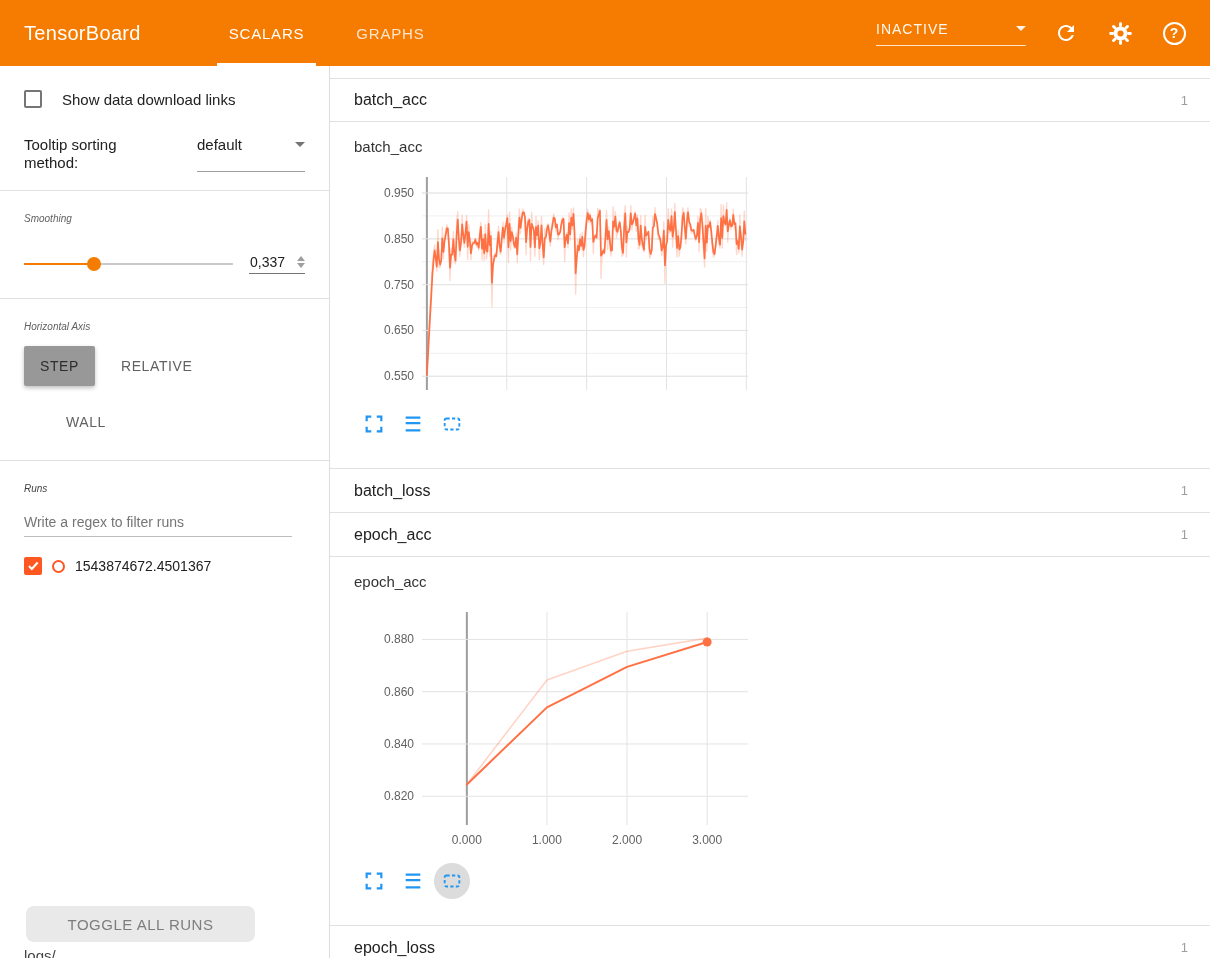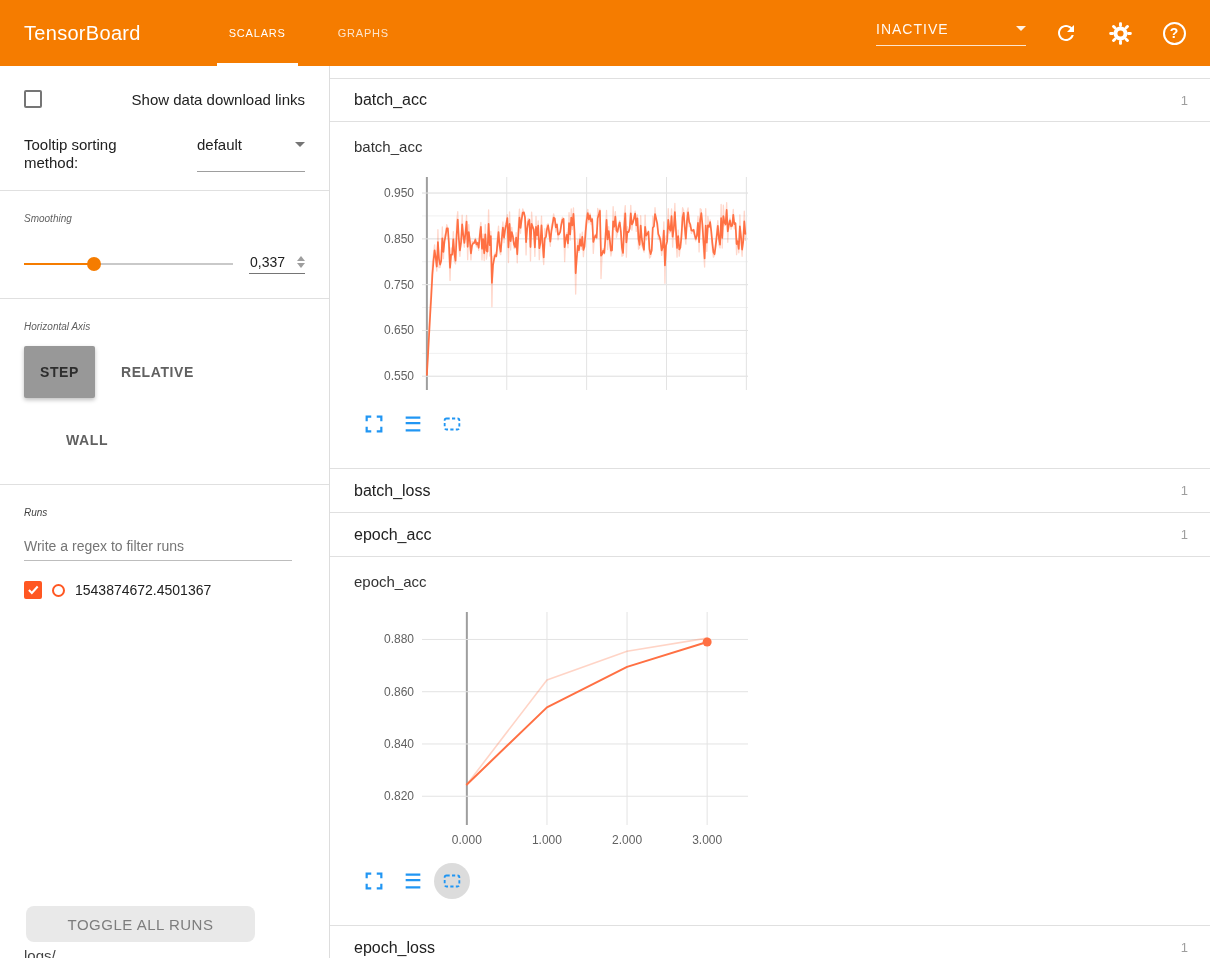--- a/index.html
+++ b/index.html
@@ -4,40 +4,40 @@
 <style>
   * { margin:0; padding:0; box-sizing:border-box; }
   html,body { width:1210px; height:958px; overflow:hidden; background:#fff;
               font-family:"Liberation Sans", sans-serif; }
 
   
   .header { position:absolute; top:0; left:0; right:0; height:66px; background:#f57c00;
             display:flex; align-items:center; color:#fff; z-index:10; }
   .brand { font-size:20px; font-weight:500; margin-left:24px; letter-spacing:0.3px; }
   .tabs { display:flex; height:100%; margin-left:62px; }
-  .tab { padding:16px 26px; display:flex; align-items:center; font-size:11px; font-weight:500;
+  .tab { padding:16px 26px; display:flex; align-items:center; font-size:15px; font-weight:500;
          letter-spacing:0.8px; color:rgba(255,255,255,0.8); position:relative; cursor:pointer; }
   .tab.active { color:#fff; }
   .tab.active::after { content:""; position:absolute; left:14px; right:14px; bottom:0; height:3px; background:#fff; }
   .header-right { margin-left:auto; display:flex; align-items:center; gap:26px; margin-right:22px; }
   .select-inactive { width:150px; border-bottom:1px solid rgba(255,255,255,0.8); padding-bottom:8px;
                      display:flex; justify-content:space-between; align-items:center; font-size:14px;
                      letter-spacing:1px; color:rgba(255,255,255,0.95); cursor:pointer; }
   .caret-down { width:0; height:0; border-left:5px solid transparent; border-right:5px solid transparent;
                 border-top:5px solid rgba(255,255,255,0.9); }
   .hicon { width:28px; height:28px; display:flex; align-items:center; justify-content:center; cursor:pointer; }
   .help-circle { width:23px; height:23px; border:2px solid #fff; border-radius:50%; display:flex;
                  align-items:center; justify-content:center; font-size:14px; font-weight:bold; color:#fff; }
 
   
   .sidebar { position:absolute; top:66px; left:0; width:330px; bottom:0; background:#fff;
              border-right:1px solid #ddd; overflow:hidden; }
   .side-section { padding:6px 24px 18px 24px; }
   .divider { border-bottom:1px solid #e0e0e0; }
-  .check-row { display:flex; align-items:center; gap:20px; margin-top:18px; font-size:15px; color:#212121;justify-content:space-between; }
+  .check-row { display:flex; align-items:center; gap:20px; margin-top:18px; font-size:15px; color:#212121; }
   .check-label { white-space:nowrap; overflow:hidden; max-width:238px; }
   .checkbox { width:18px; height:18px; border:2px solid #757575; border-radius:2px; flex:none;
               background:#fff; cursor:pointer; position:relative; }
   .checkbox svg { display:none; position:absolute; left:0; top:0; width:14px; height:14px; }
   .checkbox.checked svg { display:block; }
   .checkbox.checked.dark { background:#424242; border-color:#424242; }
   .checkbox.checked.run-check { background:var(--run-color,#ff5722); border-color:var(--run-color,#ff5722); }
   .tooltip-row { display:flex; align-items:flex-start; margin-top:28px; }
   .tooltip-label { font-size:15px; color:#212121; width:130px; line-height:1.2; }
   .dropdown { margin-left:auto; width:108px; border-bottom:1px solid #9e9e9e; padding-bottom:18px;
@@ -52,22 +52,22 @@
   .slider-thumb { position:absolute; top:-6px; width:14px; height:14px; border-radius:50%;
                   background:#f57c00; transform:translateX(-50%); cursor:pointer; }
   .spin-input { width:56px; border-bottom:1px solid #757575; display:flex; align-items:center;
                 justify-content:flex-end; gap:12px; padding-bottom:3px; font-size:14px; color:#212121; cursor:text; }
   .spinner { display:flex; flex-direction:column; gap:2px; cursor:pointer; }
   .sp-up { width:0; height:0; border-left:4px solid transparent; border-right:4px solid transparent;
            border-bottom:5px solid #9e9e9e; }
   .sp-down { width:0; height:0; border-left:4px solid transparent; border-right:4px solid transparent;
              border-top:5px solid #9e9e9e; }
   .axis-buttons { display:flex; flex-wrap:wrap; gap:16px 10px; margin-top:14px; width:250px; }
-  .axis-btn { height:52px; padding:0 16px; display:flex; align-items:center; justify-content:center;
-              font-size:14px; font-weight:700; letter-spacing:0.6px; color:#616161; border-radius:2px; cursor:pointer; }
+  .axis-btn { height:40px; padding:0 16px; display:flex; align-items:center; justify-content:center;
+              font-size:14px; font-weight:400; letter-spacing:0.6px; color:#616161; border-radius:2px; cursor:pointer; }
   .axis-btn.selected { background:#989898; color:#2d2d2d; box-shadow:0 2px 4px rgba(0,0,0,0.25); }
   .axis-btn.wall { margin-left:26px; }
   .filter-input { border:0; outline:none; border-bottom:1px solid #bdbdbd; width:268px; font-size:14px;
                   color:#212121; padding:8px 0 6px 0; margin-top:12px; background:transparent;
                   font-family:"Liberation Sans", sans-serif; }
   .filter-input::placeholder { color:#757575; }
   .run-row { display:flex; align-items:center; gap:10px; margin-top:20px; font-size:14px; color:#212121; }
   .run-swatch { width:13px; height:13px; border:2px solid var(--run-color,#ff5722); border-radius:50%; flex:none; cursor:pointer; }
   .toggle-all { position:absolute; left:26px; bottom:16px; width:229px; height:36px; background:#e9e9e9;
                 color:#7d7d7d; font-size:15px; font-weight:500; letter-spacing:0.5px; border-radius:8px;

